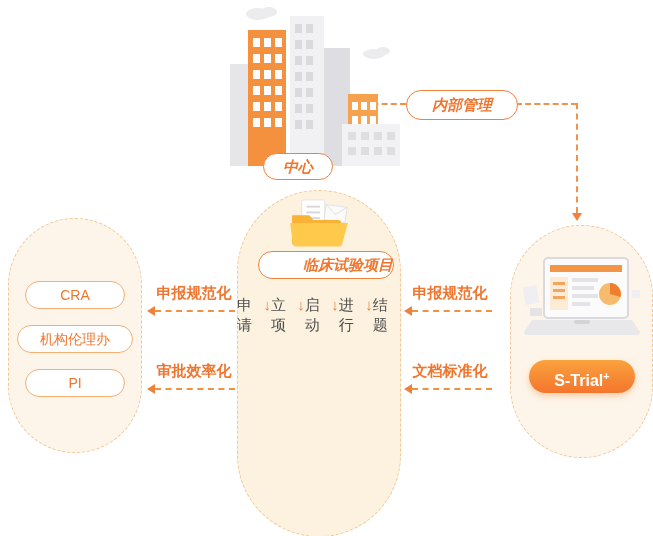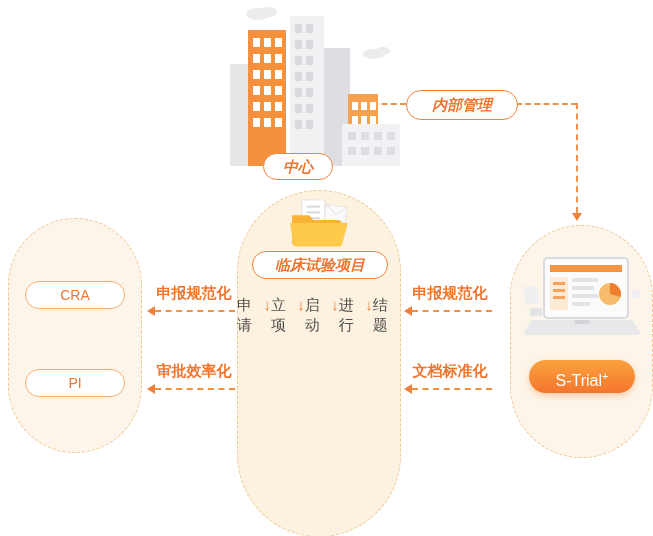--- a/index.html
+++ b/index.html
@@ -33,21 +33,21 @@
   .step{font-size:15px;color:#4F4F4F;height:20px;line-height:20px;}
   .down-arrow{font-size:15px;color:#F0813C;height:20px;line-height:20px;margin:5px 0;font-weight:bold;}
 
   
   .annotation{position:absolute;width:92px;text-align:center;font-size:15px;font-weight:bold;color:#F0762F;z-index:4;}
   .dash-line{position:absolute;border-top:2px dashed #F0913F;height:0;z-index:2;}
 
   
   .strial-button{
     position:absolute;left:529px;top:360px;width:106px;height:33px;border-radius:17px;
-    background:linear-gradient(180deg,#FBA23E,#F4752D);color:#ffffff;font-weight:normal;
+    background:linear-gradient(180deg,#FBA23E,#F4752D);color:#ffffff;font-weight:bold;
     font-size:16px;text-align:center;line-height:33px;z-index:5;
     box-shadow:0 3px 6px rgba(244,130,50,0.35);
   }
   .strial-button sup{font-size:11px;}
 
   .illus{z-index:3;}
 </style>
 </head>
 <body>
 
@@ -133,36 +133,37 @@
   </svg>
 
   <div class="pill strong" style="left:263px;top:153px;width:68px;height:25px;line-height:25px;">中心</div>
   <div class="pill strong" style="left:406px;top:90px;width:110px;height:28px;line-height:28px;">内部管理</div>
 
   <div class="capsule" style="left:8px;top:218px;width:132px;height:233px;"></div>
   <div class="capsule center" style="left:237px;top:190px;width:162px;height:345px;"></div>
   <div class="capsule" style="left:510px;top:225px;width:141px;height:231px;"></div>
 
   <div class="pill" style="left:25px;top:281px;width:98px;height:26px;line-height:26px;">CRA</div>
+  <div class="pill" style="left:17px;top:325px;width:114px;height:26px;line-height:26px;">机构伦理办</div>
   <div class="pill" style="left:25px;top:369px;width:98px;height:26px;line-height:26px;">PI</div>
 
   <svg class="illus" style="left:288px;top:198px;" width="62" height="50" viewBox="0 0 64 52">
     <rect x="14" y="2" width="24" height="30" rx="2" fill="#FFFFFF" stroke="#E2E2E4"></rect>
     <line x1="19" y1="9" x2="33" y2="9" stroke="#D8D8DA" stroke-width="2"></line>
     <line x1="19" y1="15" x2="33" y2="15" stroke="#D8D8DA" stroke-width="2"></line>
     <line x1="19" y1="21" x2="33" y2="21" stroke="#D8D8DA" stroke-width="2"></line>
     <g transform="rotate(8 48 18)">
       <rect x="38" y="8" width="22" height="16" fill="#FAFAFA" stroke="#E2E2E4"></rect>
       <path d="M38 8 L49 17 L60 8" fill="none" stroke="#E2E2E4"></path>
     </g>
     <path d="M4 18 h18 l4 5 h26 a3 3 0 0 1 3 3 v20 a3 3 0 0 1 -3 3 H7 a3 3 0 0 1 -3 -3 Z" fill="#F9B233"></path>
     <path d="M2 26 h60 l-6 22 a3 3 0 0 1 -3 2.5 H8 a3 3 0 0 1 -3 -2.5 Z" fill="#FFC94B"></path>
   </svg>
 
-  <div class="pill strong" style="left:252px;top:251px;width:134px;height:26px;line-height:26px;">临床试验项目</div>
+  <div class="pill strong" style="left:258px;top:251px;width:134px;height:26px;line-height:26px;text-align:right;">临床试验项目</div>
 
   <div class="steps">
     <div class="step">申请</div>
     <div class="down-arrow">↓</div>
     <div class="step">立项</div>
     <div class="down-arrow">↓</div>
     <div class="step">启动</div>
     <div class="down-arrow">↓</div>
     <div class="step">进行</div>
     <div class="down-arrow">↓</div>

